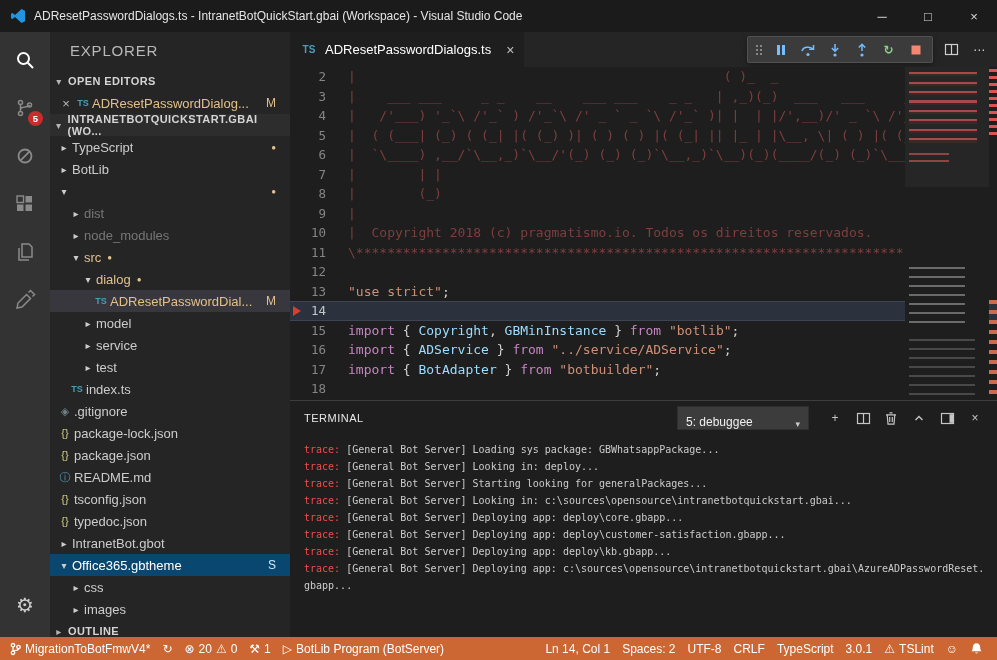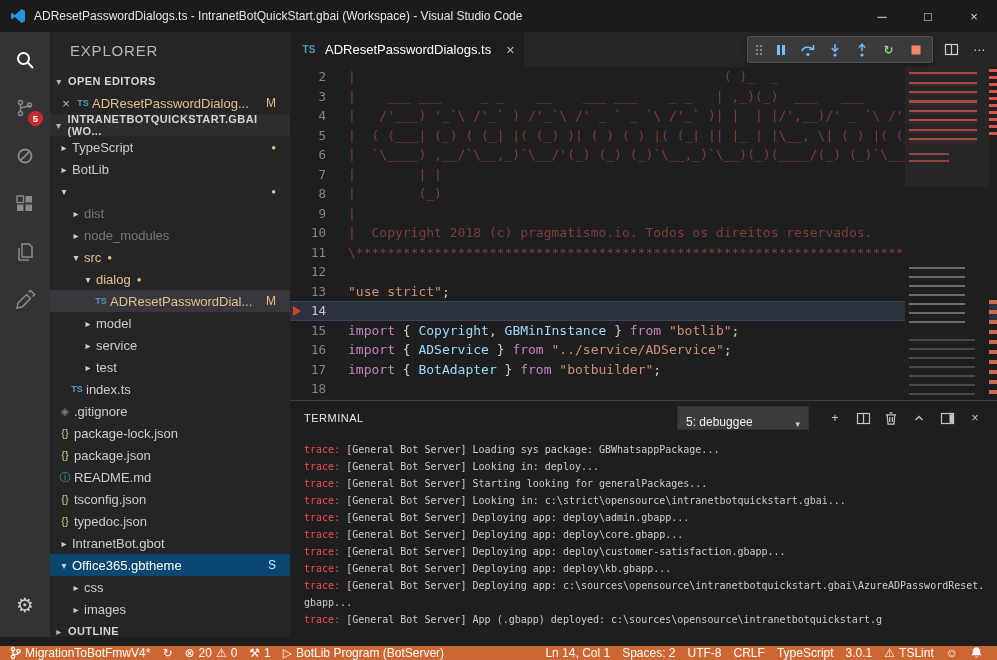--- a/index.html
+++ b/index.html
@@ -110,21 +110,21 @@
   .terminal-select { display:flex; align-items:flex-end; justify-content:space-between; background:#3c3c3c;
     border:1px solid #2f2f2f; color:#f0f0f0; font-size:12px; height:24px; padding:0 8px; width:132px; margin-right:10px; }
   .caret { font-size:9px; color:#cccccc; }
   .pa-btn { width:28px; height:26px; display:flex; align-items:center; justify-content:center; color:#c5c5c5; font-size:15px; }
   .terminal-body { flex:1; overflow:hidden; padding:6px 10px 0 14px;
     font-family:"DejaVu Sans Mono","Liberation Mono",monospace; font-size:10px; line-height:17px; color:#cccccc; }
   .term-line { white-space:pre-wrap; word-break:break-all; }
   .term-prefix { color:#F14C4C; }
 
   
-  .statusbar { position:absolute; left:0; right:0; bottom:0; height:14px; background:#CC6633;
+  .statusbar { position:absolute; left:0; right:0; bottom:0; height:23px; background:#CC6633;
     display:flex; align-items:center; padding:0 8px 0 4px; font-size:12px; color:#ffffff; z-index:20; }
   .sb-left { display:flex; align-items:center; }
   .sb-right { margin-left:auto; display:flex; align-items:center; }
   .sb-item { display:flex; align-items:center; gap:4px; padding:0 6px; height:23px; white-space:nowrap; }
   .sb-ic { display:flex; align-items:center; font-size:12px; }
 </style>
 </head>
 <body>
 
 <div class="titlebar">
@@ -578,27 +578,25 @@
               <div class="pa-btn">
                 <span class="sb-ic">×</span>
               </div>
             </div>
         </div>
       </div>
       <div class="terminal-body">
           <div class="term-line"><span class="term-prefix">trace:</span><span> [General Bot Server] Loading sys package: GBWhatsappPackage...</span></div>
           <div class="term-line"><span class="term-prefix">trace:</span><span> [General Bot Server] Looking in: deploy...</span></div>
           <div class="term-line"><span class="term-prefix">trace:</span><span> [General Bot Server] Starting looking for generalPackages...</span></div>
-          <div class="term-line"><span class="term-prefix">trace:</span><span> [General Bot Server] Looking in: c:\strict\opensource\intranetbotquickstart.gbai...</span></div>
-          <div class="term-line"><span class="term-prefix">trace:</span><span> [General Bot Server] Deploying app: deploy\admin.gbapp...</span></div>
+          <div class="term-line"><span class="term-prefix">trace:</span><span> [General Bot Server] Looking in: c:\sources\opensource\intranetbotquickstart.gbai...</span></div>
           <div class="term-line"><span class="term-prefix">trace:</span><span> [General Bot Server] Deploying app: deploy\core.gbapp...</span></div>
           <div class="term-line"><span class="term-prefix">trace:</span><span> [General Bot Server] Deploying app: deploy\customer-satisfaction.gbapp...</span></div>
           <div class="term-line"><span class="term-prefix">trace:</span><span> [General Bot Server] Deploying app: deploy\kb.gbapp...</span></div>
           <div class="term-line"><span class="term-prefix">trace:</span><span> [General Bot Server] Deploying app: c:\sources\opensource\intranetbotquickstart.gbai\AzureADPasswordReset.gbapp...</span></div>
-          <div class="term-line"><span class="term-prefix">trace:</span><span> [General Bot Server] App (.gbapp) deployed: c:\sources\opensource\intranetbotquickstart.g</span></div>
         </div>
     </div>
   </div>
 </div>
 
 <div class="statusbar">
   <div class="sb-left">
       <div class="sb-item">
         <span class="sb-ic">
           <svg width="11" height="14" viewBox="0 0 11 14" fill="none" stroke="currentColor" stroke-width="1.3">

